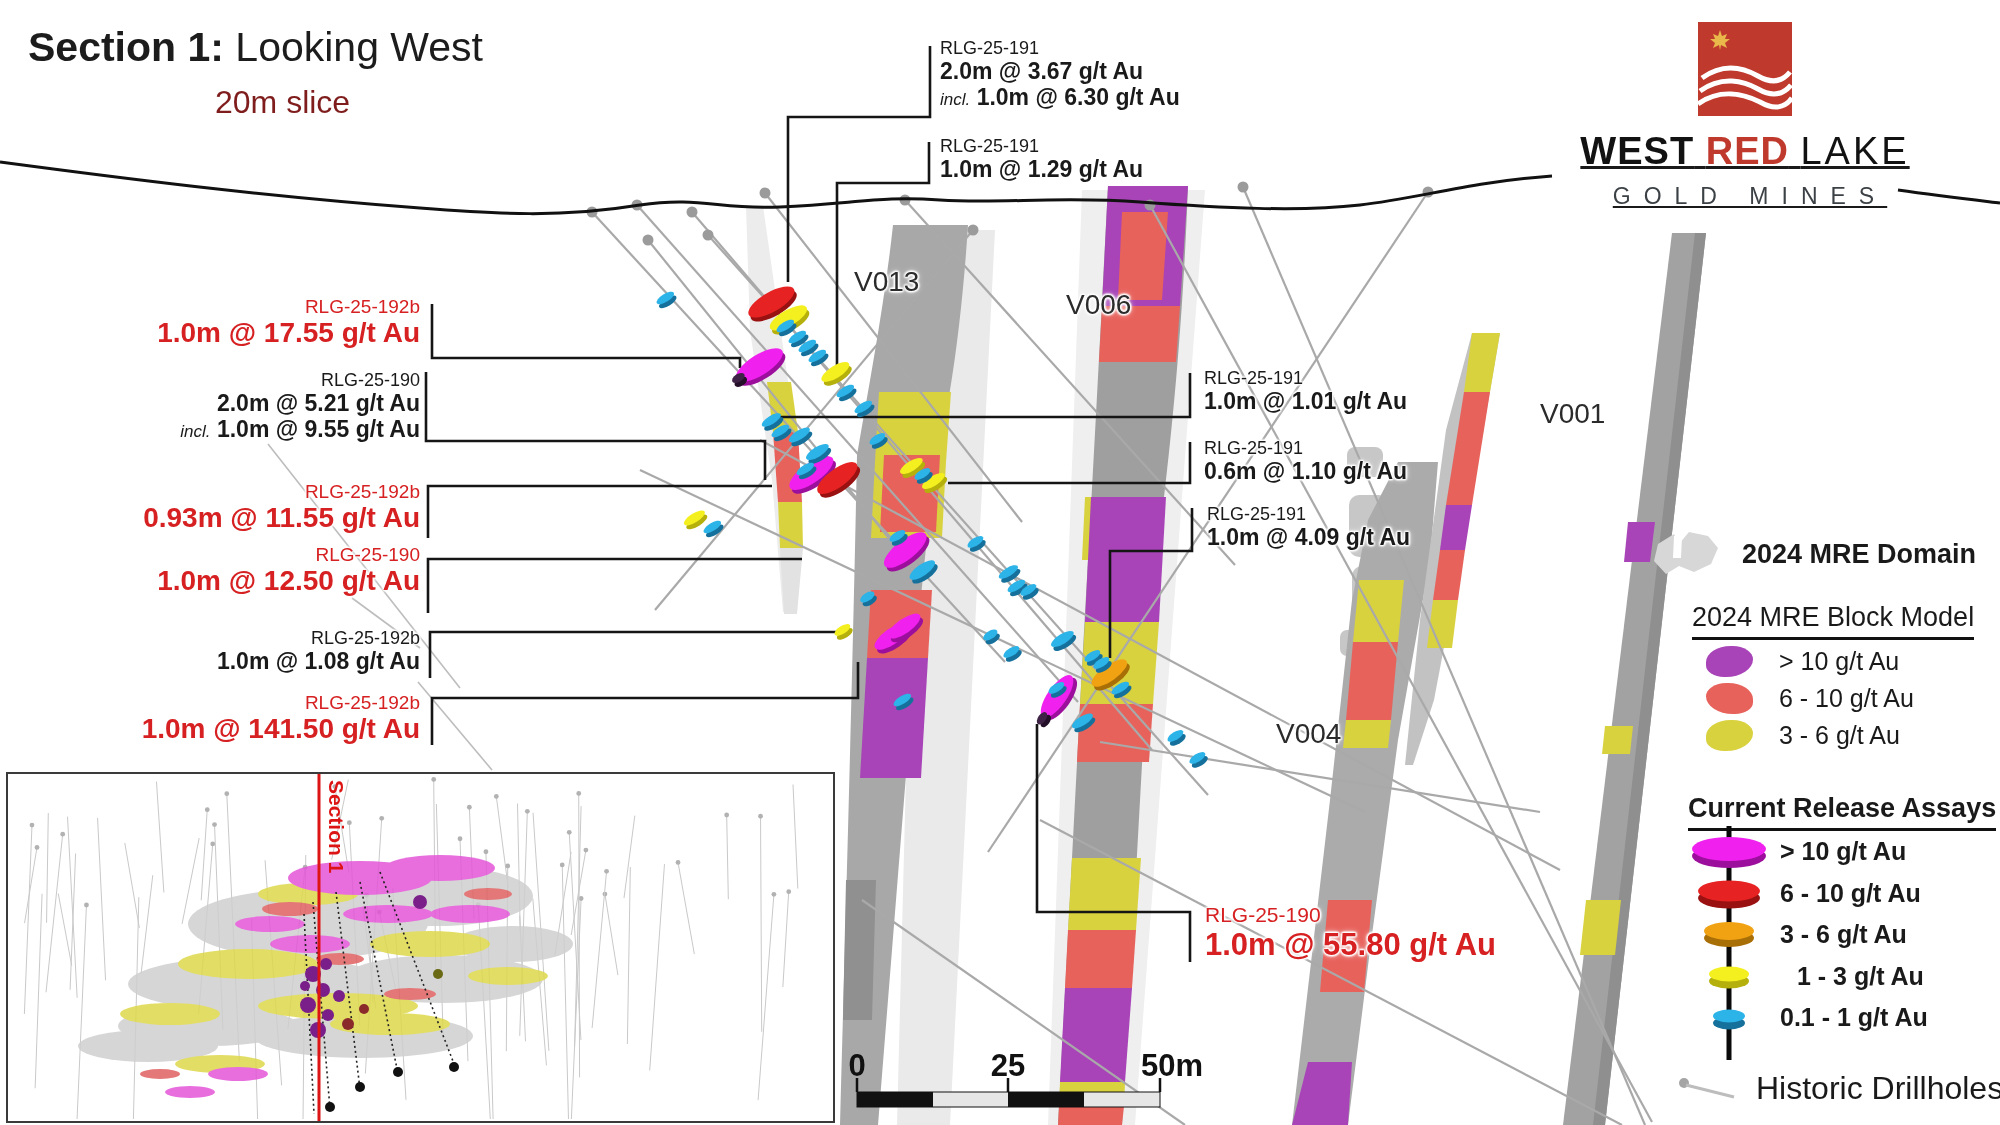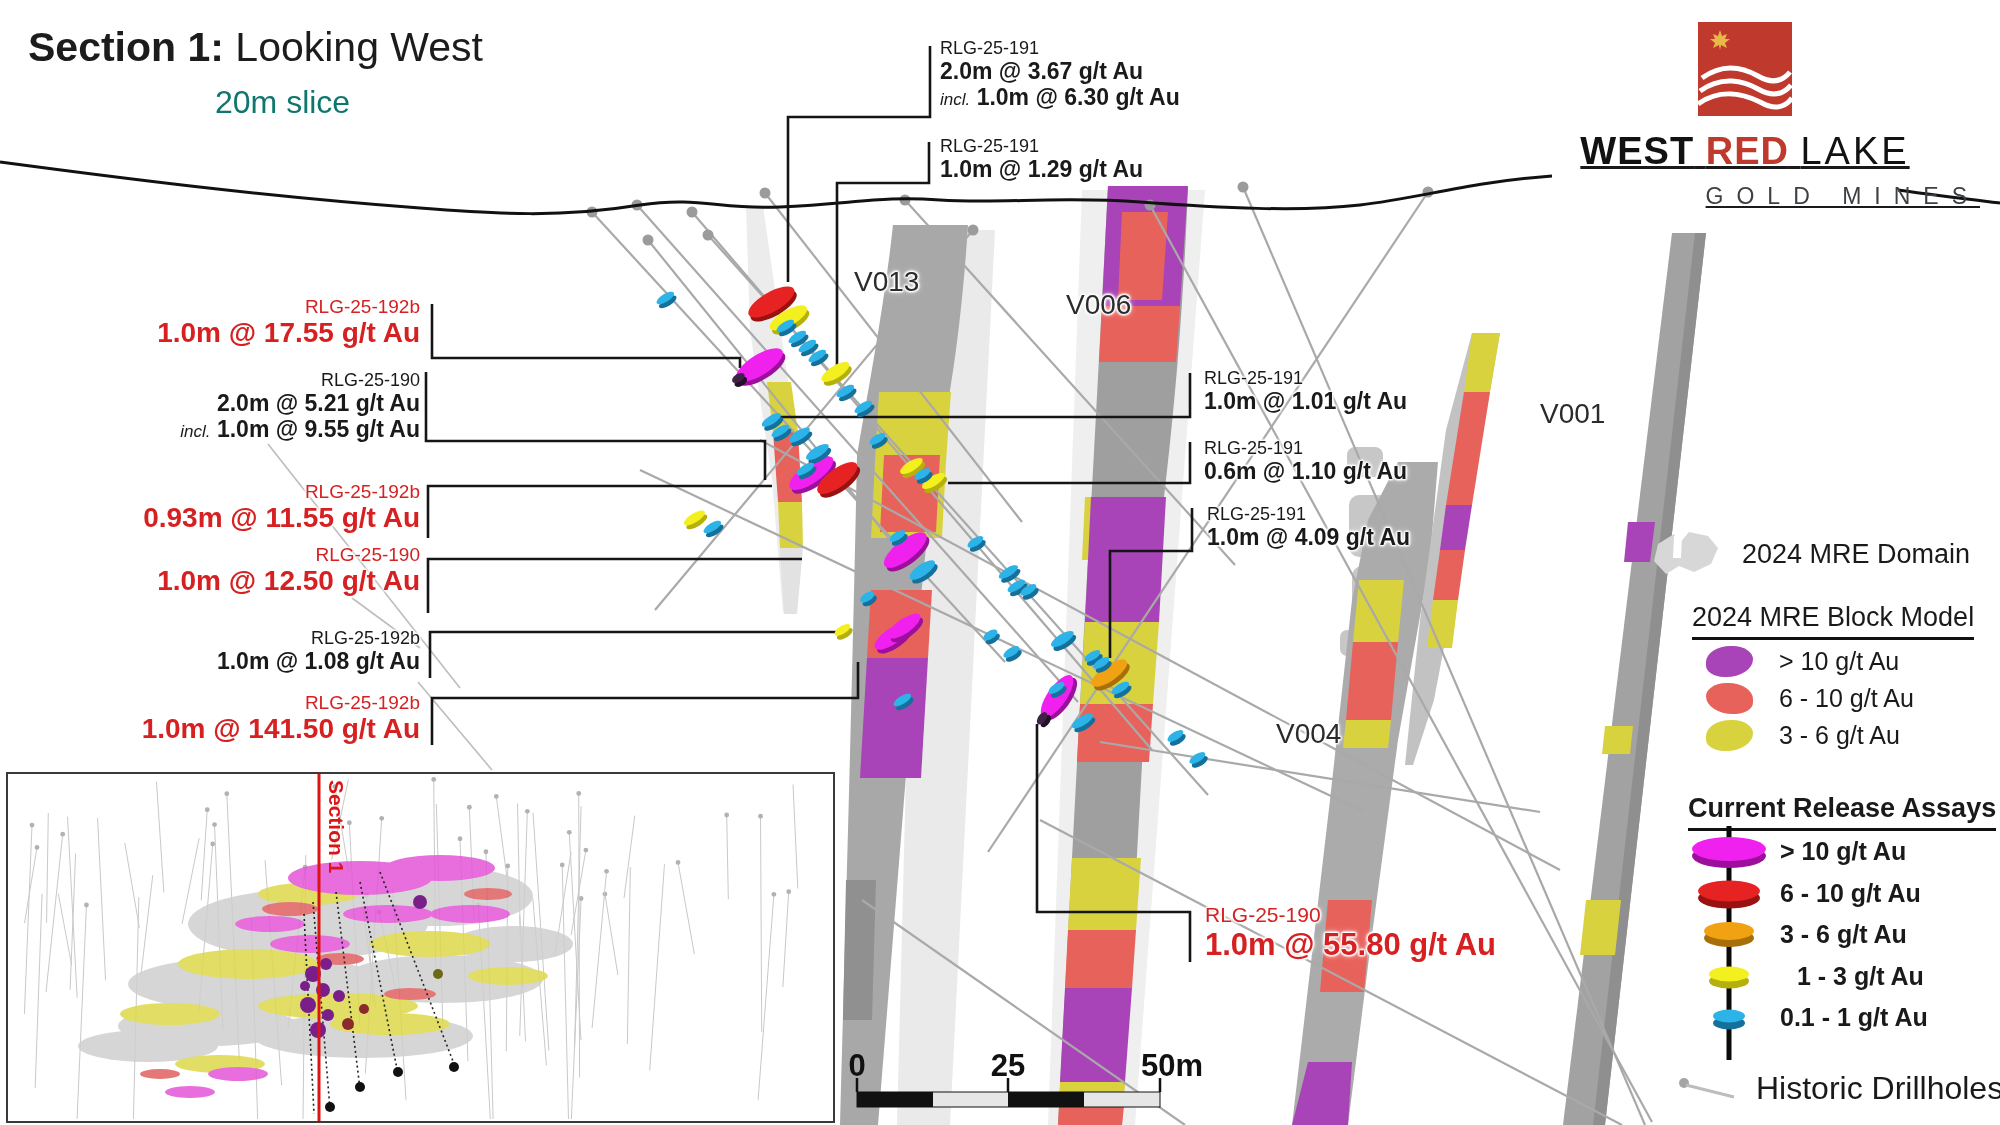--- a/index.html
+++ b/index.html
@@ -4,41 +4,41 @@
 <style>
   html,body{margin:0;padding:0;background:#fff;}
   body{width:2000px;height:1125px;position:relative;overflow:hidden;
        font-family:"Liberation Sans",sans-serif;color:#1a1a1a;}
   #gfx{position:absolute;left:0;top:0;z-index:1;}
   .halo{text-shadow:0 0 3px #fff,0 0 3px #fff,1px 1px 2px #fff,-1px -1px 2px #fff,
         1px -1px 2px #fff,-1px 1px 2px #fff,0 0 6px #fff;}
   
   .title{position:absolute;left:28px;top:24px;z-index:3;font-size:41px;color:#1c1c1c;}
   .title b{font-weight:700;}
-  .subtitle{position:absolute;left:215px;top:84px;z-index:3;font-size:32px;color:#0f766e;}
+  .subtitle{position:absolute;left:215px;top:84px;z-index:3;font-size:32px;color:#7f1d1d;}
   
   .ann{position:absolute;z-index:4;white-space:nowrap;line-height:1.13;}
   .ann .hole{font-size:18px;font-weight:400;display:block;}
   .ann .val{font-size:23px;font-weight:700;display:block;}
   .ann .inclp{font-size:17px;font-weight:400;font-style:italic;}
   .ann-r{text-align:right;}
   .red-ann{color:#d62021;}
   .big .hole{font-size:19px;}
   .big .val{font-size:28px;}
   .huge .hole{font-size:21px;}
   .huge .val{font-size:31px;}
   
   .vlabel{position:absolute;z-index:3;font-size:28px;color:#2b2b2b;}
   
   .logo{position:absolute;left:1510px;top:14px;width:470px;z-index:3;text-align:center;text-decoration:underline;}
   .logo-sq{position:relative;width:94px;height:94px;margin:8px auto 14px auto;background:#bf392c;}
   .logo-line1{font-size:38px;font-weight:700;letter-spacing:1px;color:#121212;}
   .logo-line1 .red{color:#bf392c;}
   .logo-line1 .thin{font-weight:400;letter-spacing:3px;}
-  .logo-line2{font-size:23px;font-weight:400;letter-spacing:13px;color:#3c4146;margin-top:10px;margin-left:10px;text-align:right;}
+  .logo-line2{font-size:23px;font-weight:400;letter-spacing:13px;color:#3c4146;margin-top:10px;margin-left:10px;}
   
   .legend{position:absolute;z-index:3;}
   .lg-row{position:absolute;white-space:nowrap;}
   .lg-heading{font-size:27px;font-weight:400;border-bottom:3px solid #111;padding-bottom:4px;}
   .lg-heading.bold{font-weight:700;}
   .blob{display:inline-block;width:47px;height:31px;border-radius:55% 45% 60% 40%;vertical-align:middle;}
   .lg-label{font-size:25px;vertical-align:middle;margin-left:26px;}
   .lg-label.bold{font-weight:700;}
   
   .inset{position:absolute;left:6px;top:772px;width:829px;height:351px;border:2px solid #3a3a3a;
@@ -462,21 +462,21 @@
         <path d="M2,69 C24,53 46,59 60,67 C74,75 85,73 93,63"></path>
         <path d="M0,82 C22,66 46,72 62,80 C76,88 87,86 94,76"></path>
       </g>
     </svg>
   </div>
   <div class="logo-line1"><span>WEST</span> <span class="red">RED</span> <span class="thin">LAKE</span></div>
   <div class="logo-line2">GOLD MINES</div>
 </div>
 
 <div class="legend">
-  <div class="lg-row" style="left:1648px;top:528px;">
+  <div class="lg-row" style="left:1648px;top:528px;font-weight:bold;">
     <svg width="76" height="52" style="vertical-align:middle;">
       <path d="M10,16 L26,6 L31,16 L41,4 L60,8 L70,20 L63,36 L46,44 L31,38 L18,46 L6,33 Z" fill="#d7d7d7"></path>
       <path d="M26,8 L34,8 L33,30 L25,30 Z" fill="#fff"></path>
     </svg><span class="lg-label" style="font-size:27px;margin-left:18px;">2024 MRE Domain</span>
   </div>
 
   <div class="lg-row lg-heading" style="left:1692px;top:602px;">2024 MRE Block Model</div>
   <div class="lg-row" style="left:1706px;top:646px;"><span class="blob" style="background:#a844b8;"></span><span class="lg-label">&gt; 10 g/t Au</span></div>
   <div class="lg-row" style="left:1706px;top:683px;"><span class="blob" style="background:#e8625c;border-radius:45% 55% 40% 60%;"></span><span class="lg-label">6 - 10 g/t Au</span></div>
   <div class="lg-row" style="left:1706px;top:720px;"><span class="blob" style="background:#d9d23f;"></span><span class="lg-label">3 - 6 g/t Au</span></div>

